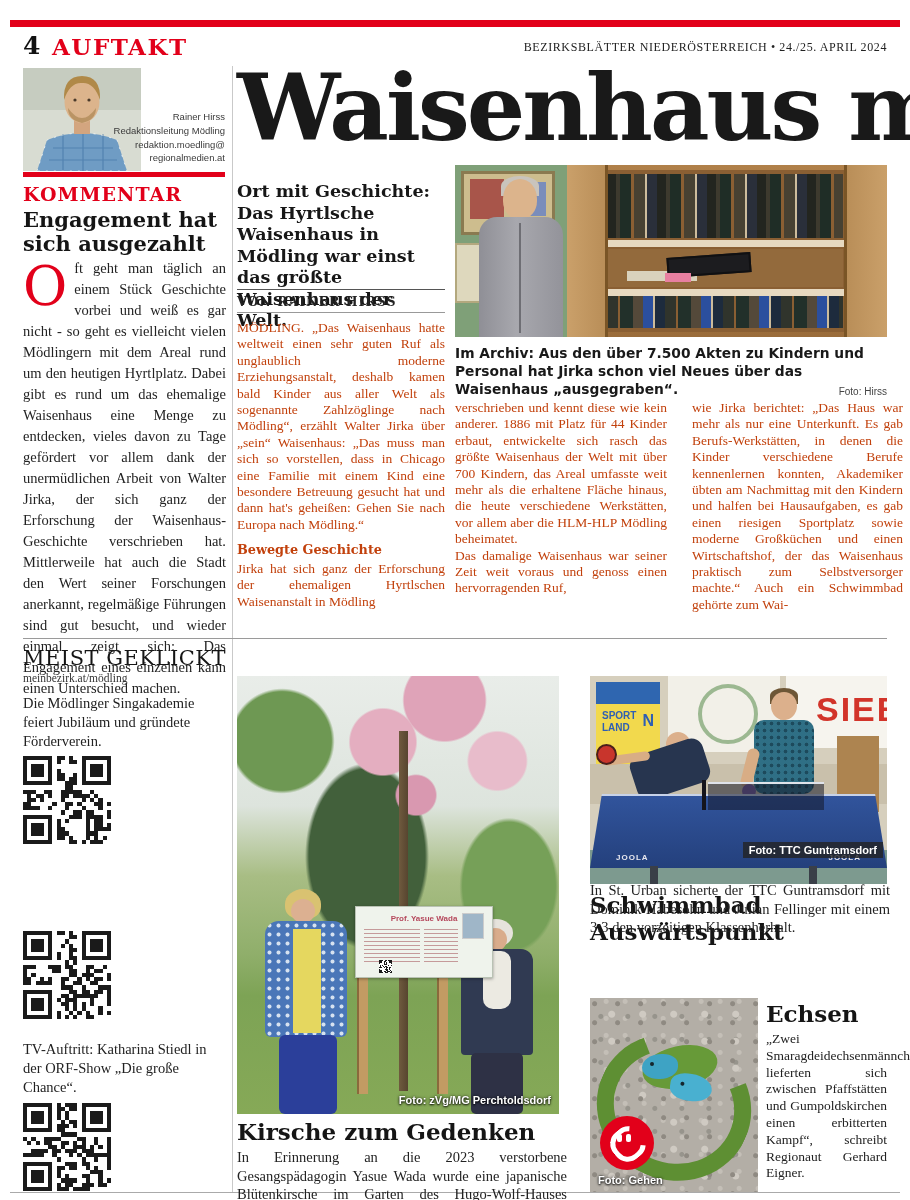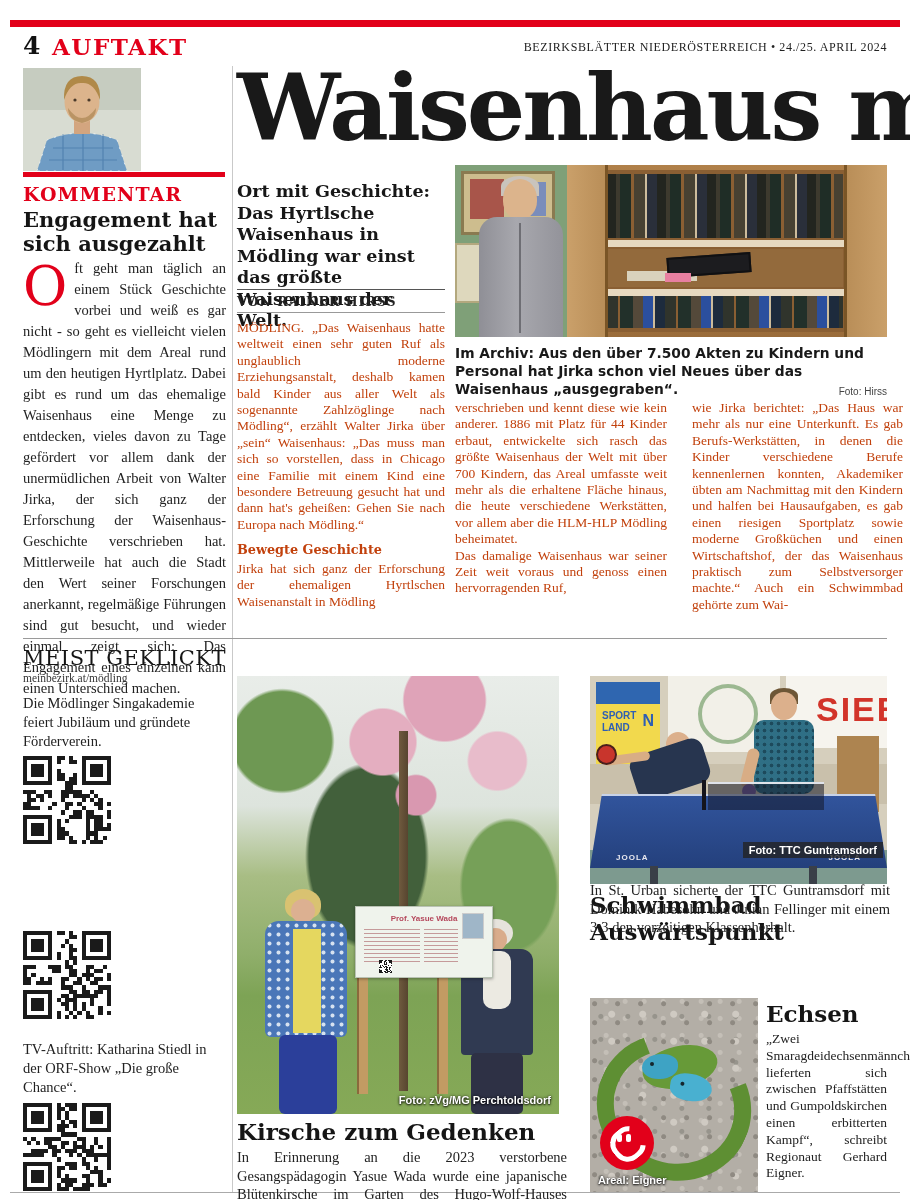--- a/index.html
+++ b/index.html
@@ -212,20 +212,26 @@
       <path d="M14 103 L24 72 Q59 58 94 72 L104 103 Z" fill="#6f9cc4"></path>
       <path d="M14 103 L24 72 Q59 58 94 72 L104 103 Z" fill="none" stroke="#fff" stroke-width="1" stroke-dasharray="2 6" opacity=".7"></path>
       <path d="M30 80 H90 M26 92 H94 M40 66 V103 M60 64 V103 M80 66 V103" stroke="#3b6ea0" stroke-width="1.2" opacity=".55" fill="none"></path>
       <rect x="51" y="50" width="16" height="16" fill="#d3a57f"></rect>
       <ellipse cx="59" cy="34" rx="17.5" ry="21" fill="#dcb48c"></ellipse>
       <path d="M41 32 Q40 8 59 8 Q78 8 77 32 Q71 14 59 15 Q47 14 41 32 Z" fill="#b08948"></path>
       <path d="M45 40 Q59 60 73 40 Q73 52 59 55 Q45 52 45 40 Z" fill="#a8834f" opacity=".65"></path>
       <circle cx="52" cy="32" r="1.6" fill="#4a3a2a"></circle>
         <circle cx="66" cy="32" r="1.6" fill="#4a3a2a"></circle>
     </svg>
+  </div>
+  <div class="abs author-contact">
+    <div>Rainer Hirss</div>
+    <div>Redaktionsleitung Mödling</div>
+    <div>redaktion.moedling@</div>
+    <div>regionalmedien.at</div>
   </div>
   <div class="abs redbar2"></div>
   <div class="abs kommentar-label">KOMMENTAR</div>
   <div class="abs kommentar-head">Engagement hat sich ausgezahlt</div>
   <div class="abs kommentar-body">
     <span class="dropcap">O</span><span>ft geht man täglich an einem Stück Geschichte vorbei und weiß es gar nicht - so geht es vielleicht vielen Mödlingern mit dem Areal rund um den heutigen Hyrtlplatz. Dabei gibt es rund um das ehemalige Waisenhaus eine Menge zu entdecken, vieles davon zu Tage gefördert vor allem dank der unermüdlichen Arbeit von Walter Jirka, der sich ganz der Erforschung der Waisenhaus-Geschichte verschrieben hat. Mittlerweile hat auch die Stadt den Wert seiner Forschungen anerkannt, regelmäßige Führungen sind gut besucht, und wieder einmal zeigt sich: Das Engagement eines einzelnen kann einen Unterschied machen.</span>
   </div>
 
   <div class="abs mg-label">MEIST GEKLICKT</div>
   <div class="abs mg-url">meinbezirk.at/mödling</div>
@@ -904,18 +910,18 @@
         <div class="lz-eye" style="left:8px;top:8px"></div>
       </div>
     <div class="lz-head2">
         <div class="lz-eye" style="left:10px;top:9px"></div>
       </div>
     <div class="lz-logo">
       <div class="lz-c"></div>
         <div class="lz-d1"></div>
         <div class="lz-d2"></div>
     </div>
-    <div class="credit-overlay" style="left:8px;bottom:6px">Areal: Eigner</div>
+    <div class="credit-overlay" style="left:8px;bottom:6px">Foto: Gehen</div>
   </div>
   <div class="abs pic-head h-echsen">Echsen</div>
   <div class="abs pic-text t-echsen">„Zwei Smaragdeidechsenmännchen lieferten sich zwischen Pfaffstätten und Gumpoldskirchen einen erbitterten Kampf“, schreibt Regionaut Gerhard Eigner.</div>
 
 </div>
 
 </body></html>

